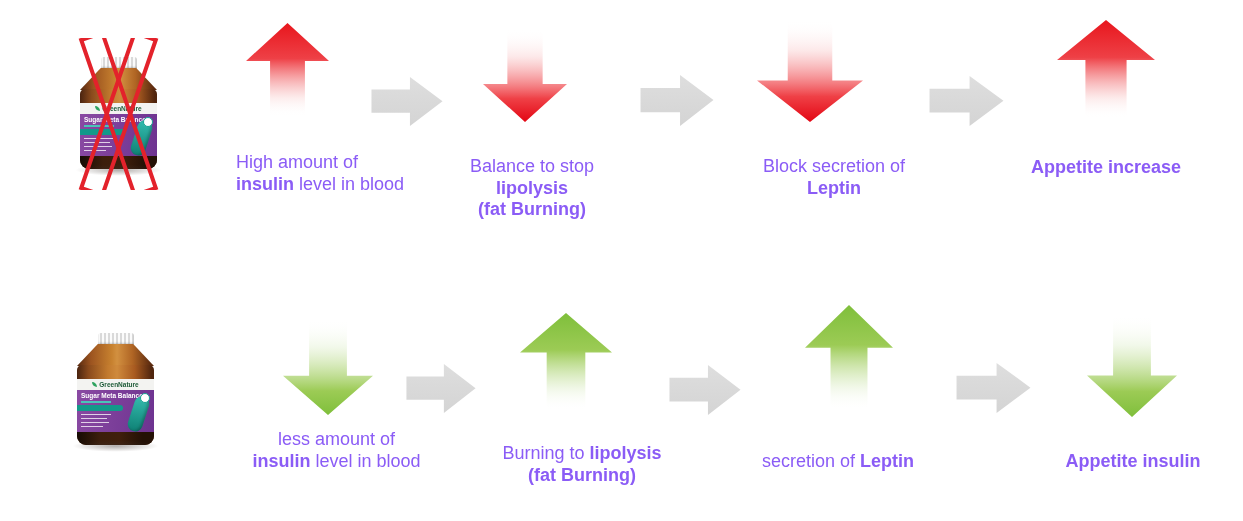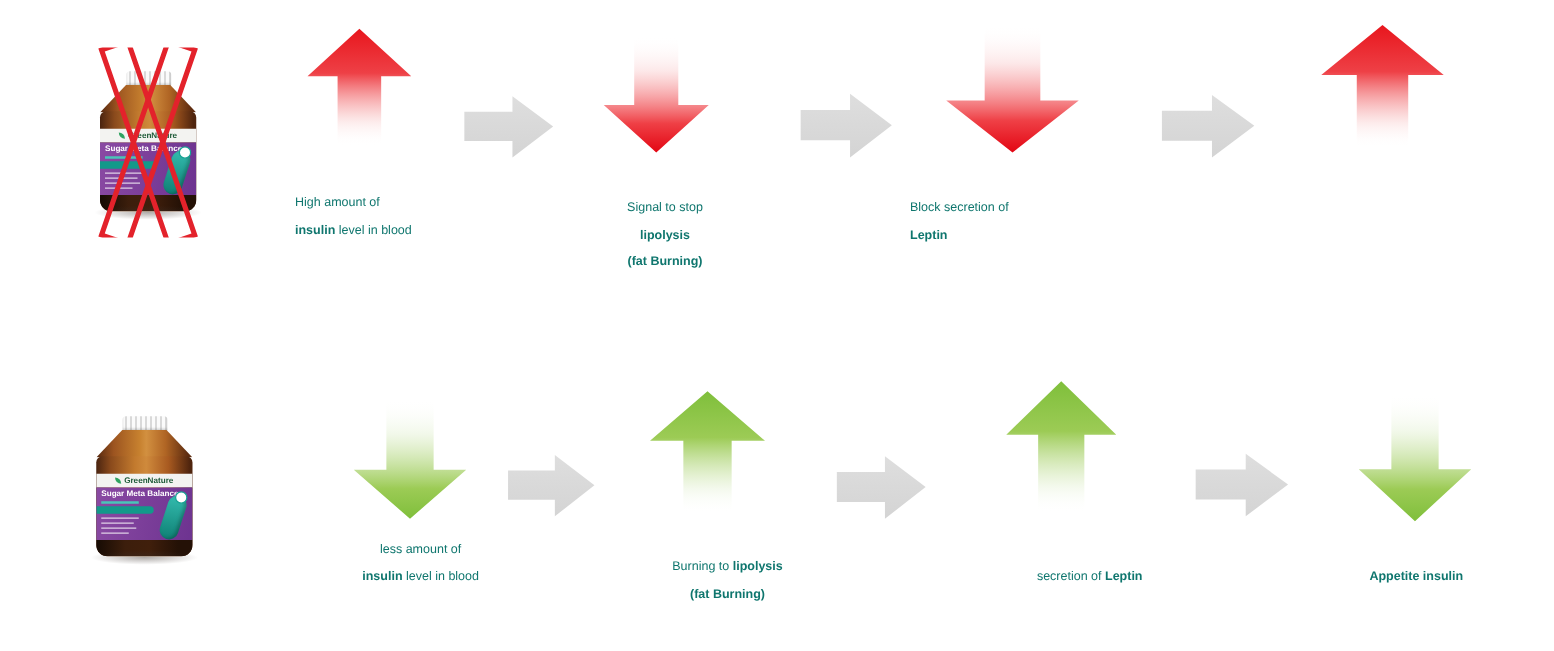--- a/index.html
+++ b/index.html
@@ -3,25 +3,25 @@
 <meta charset="utf-8">
 <style>
   * { margin:0; padding:0; box-sizing:border-box; }
   html,body { background:#ffffff; }
   .canvas {
     position:relative; width:1243px; height:521px; background:#ffffff;
     font-family:"Liberation Sans", sans-serif; overflow:hidden;
   }
 
   
-  .caption { position:absolute; font-size:10px; line-height:21.5px; color:#0f766e; }
+  .caption { position:absolute; font-size:18px; line-height:21.5px; color:#8b5cf6; }
   .caption .b { font-weight:bold; }
   .cap-1 { left:236px; top:152px; width:185px; text-align:left; }
   .cap-2 { left:448px; top:156px; width:168px; text-align:center; }
-  .cap-3 { left:728px; top:156px; width:168px; }
+  .cap-3 { left:750px; top:156px; width:168px; text-align:center; }
   .cap-4 { left:1018px; top:157px; width:176px; text-align:center; }
   .cap-5 { left:244px; top:429px; width:185px; text-align:center; }
   .cap-6 { left:494px; top:443px; width:176px; text-align:center; }
   .cap-7 { left:746px; top:451px; width:168px; text-align:right; }
   .cap-8 { left:1042px; top:451px; width:182px; text-align:center; }
 
   
   .ar { position:absolute; }
   .ar svg { display:block; width:100%; height:100%; overflow:visible; }
   .a1 { left:246px; top:23px;  width:83px;  height:95px; }
@@ -199,27 +199,30 @@
     <svg viewBox="0 0 100 115" preserveAspectRatio="none">
         <polygon points="50,0 100,46 71,46 71,113 29,113 29,46 0,46" fill="url(#grad-red-up)"></polygon>
       </svg>
   </div>
 
   <div class="caption cap-1">
     <span>High amount of</span><br>
     <span class="b">insulin</span><span> level in blood</span>
   </div>
   <div class="caption cap-2">
-    <span>Signal to stop</span><br>
+    <span>Balance to stop</span><br>
     <span class="b">lipolysis</span><br>
     <span class="b">(fat Burning)</span>
   </div>
   <div class="caption cap-3">
     <span>Block secretion of</span><br>
     <span class="b">Leptin</span>
+  </div>
+  <div class="caption cap-4">
+    <span class="b">Appetite increase</span>
   </div>
 
   <div class="bottle-wrap bw-2">
     <div class="bottle">
       <div class="cap"></div>
       <div class="shoulder"></div>
       <div class="glass">
         <div class="brand-strip">
           <span class="leaf"></span>
           <span class="brand-text">GreenNature</span>

